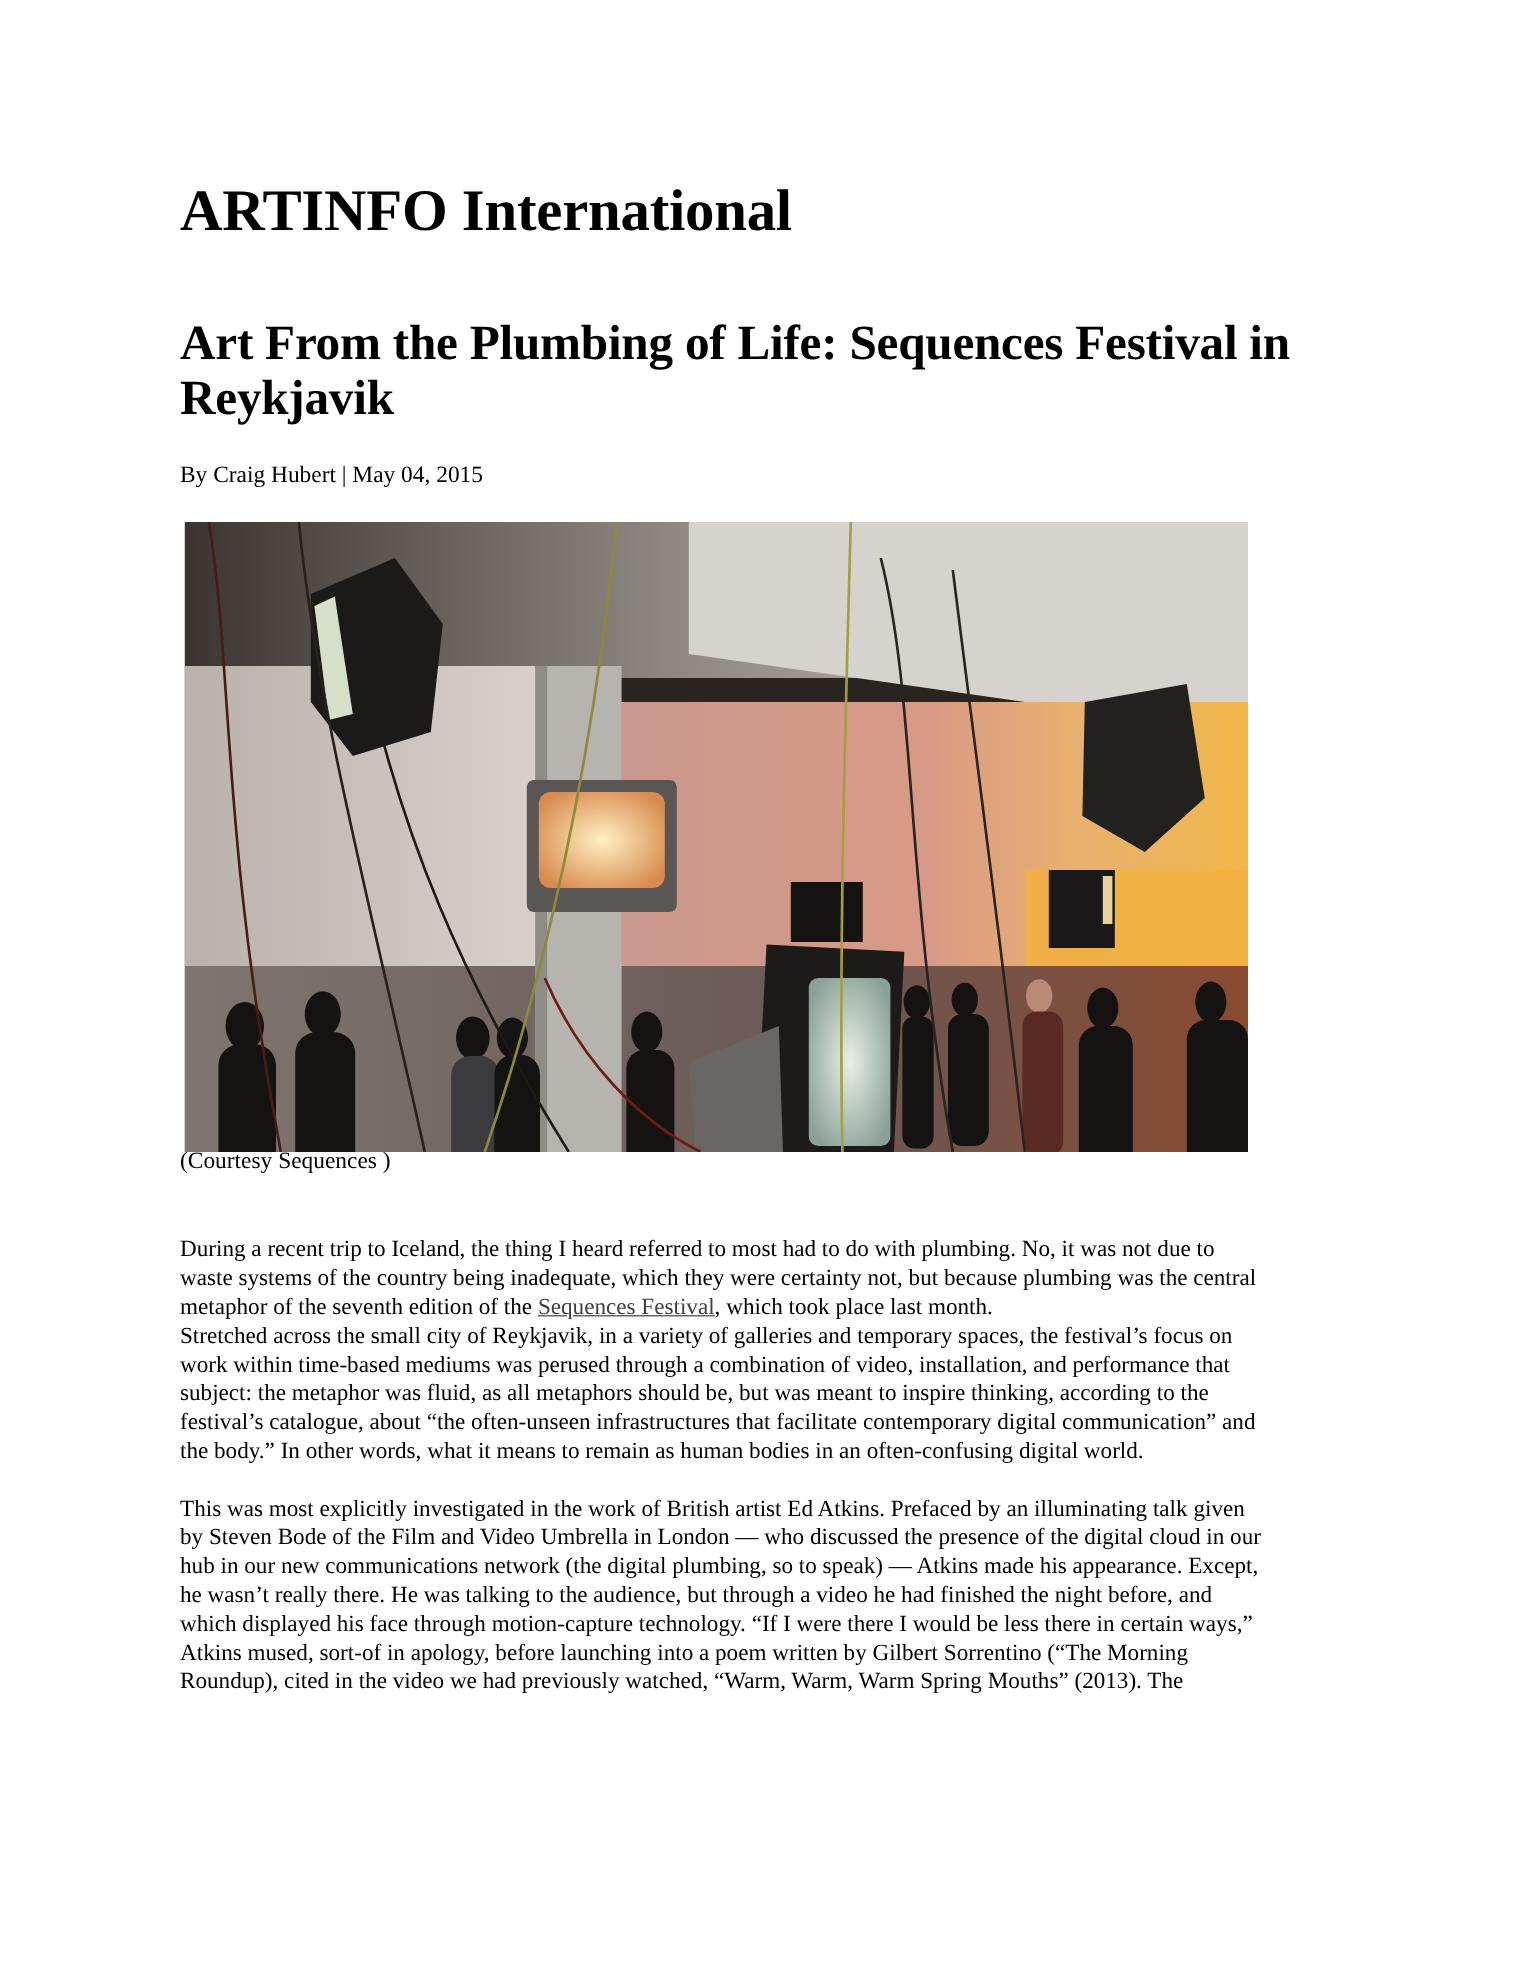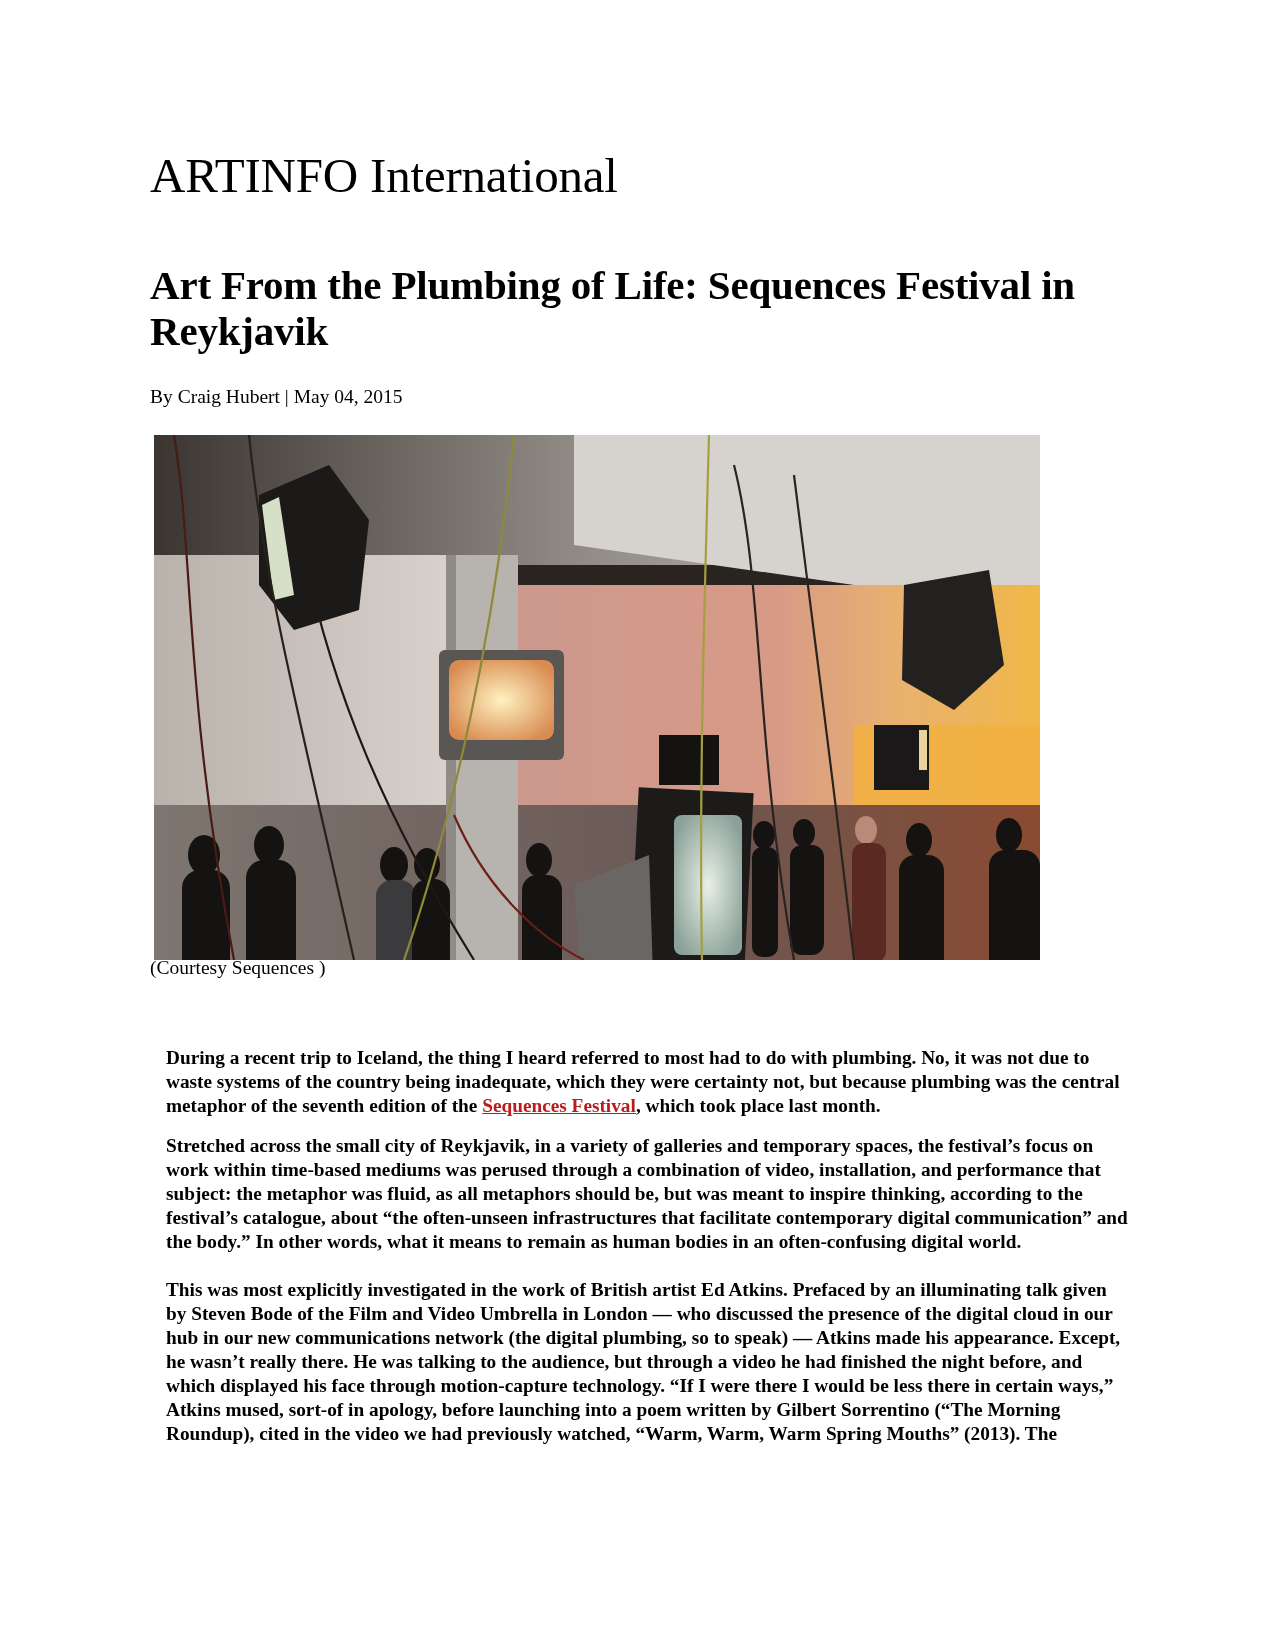--- a/index.html
+++ b/index.html
@@ -20,21 +20,21 @@
     left: 150px;
     top: 0;
     width: 980px;
   }
   .site-title {
     position: absolute;
     left: 0;
     top: 148px;
     margin: 0;
     font-size: 49px;
-    font-weight: normal;
+    font-weight: bold;
     line-height: 56px;
     white-space: nowrap;
     letter-spacing: -0.2px;
   }
   .headline {
     position: absolute;
     left: 0;
     top: 262px;
     width: 980px;
     margin: 0;
@@ -73,27 +73,26 @@
   .caption span { display: block; white-space: nowrap; }
   .body-text {
     position: absolute;
     left: 0;
     top: 1030px;
     width: 985px;
     font-size: 19.3px;
     line-height: 24px;
   }
   .body-text p {
-    margin: 16px;
-    font-weight: bold;
+    margin: 0;
   }
   .body-text p.gap { margin-top: 24px; }
   .body-text .line { display: block; white-space: nowrap; }
   a.inline-link {
-    color: #b91c1c;
+    color: #404040;
     text-decoration: underline;
     text-align: center;
   }
 </style>
 </head>
 <body>
 
 <div class="page">
 
   <h1 class="site-title">ARTINFO International</h1>

